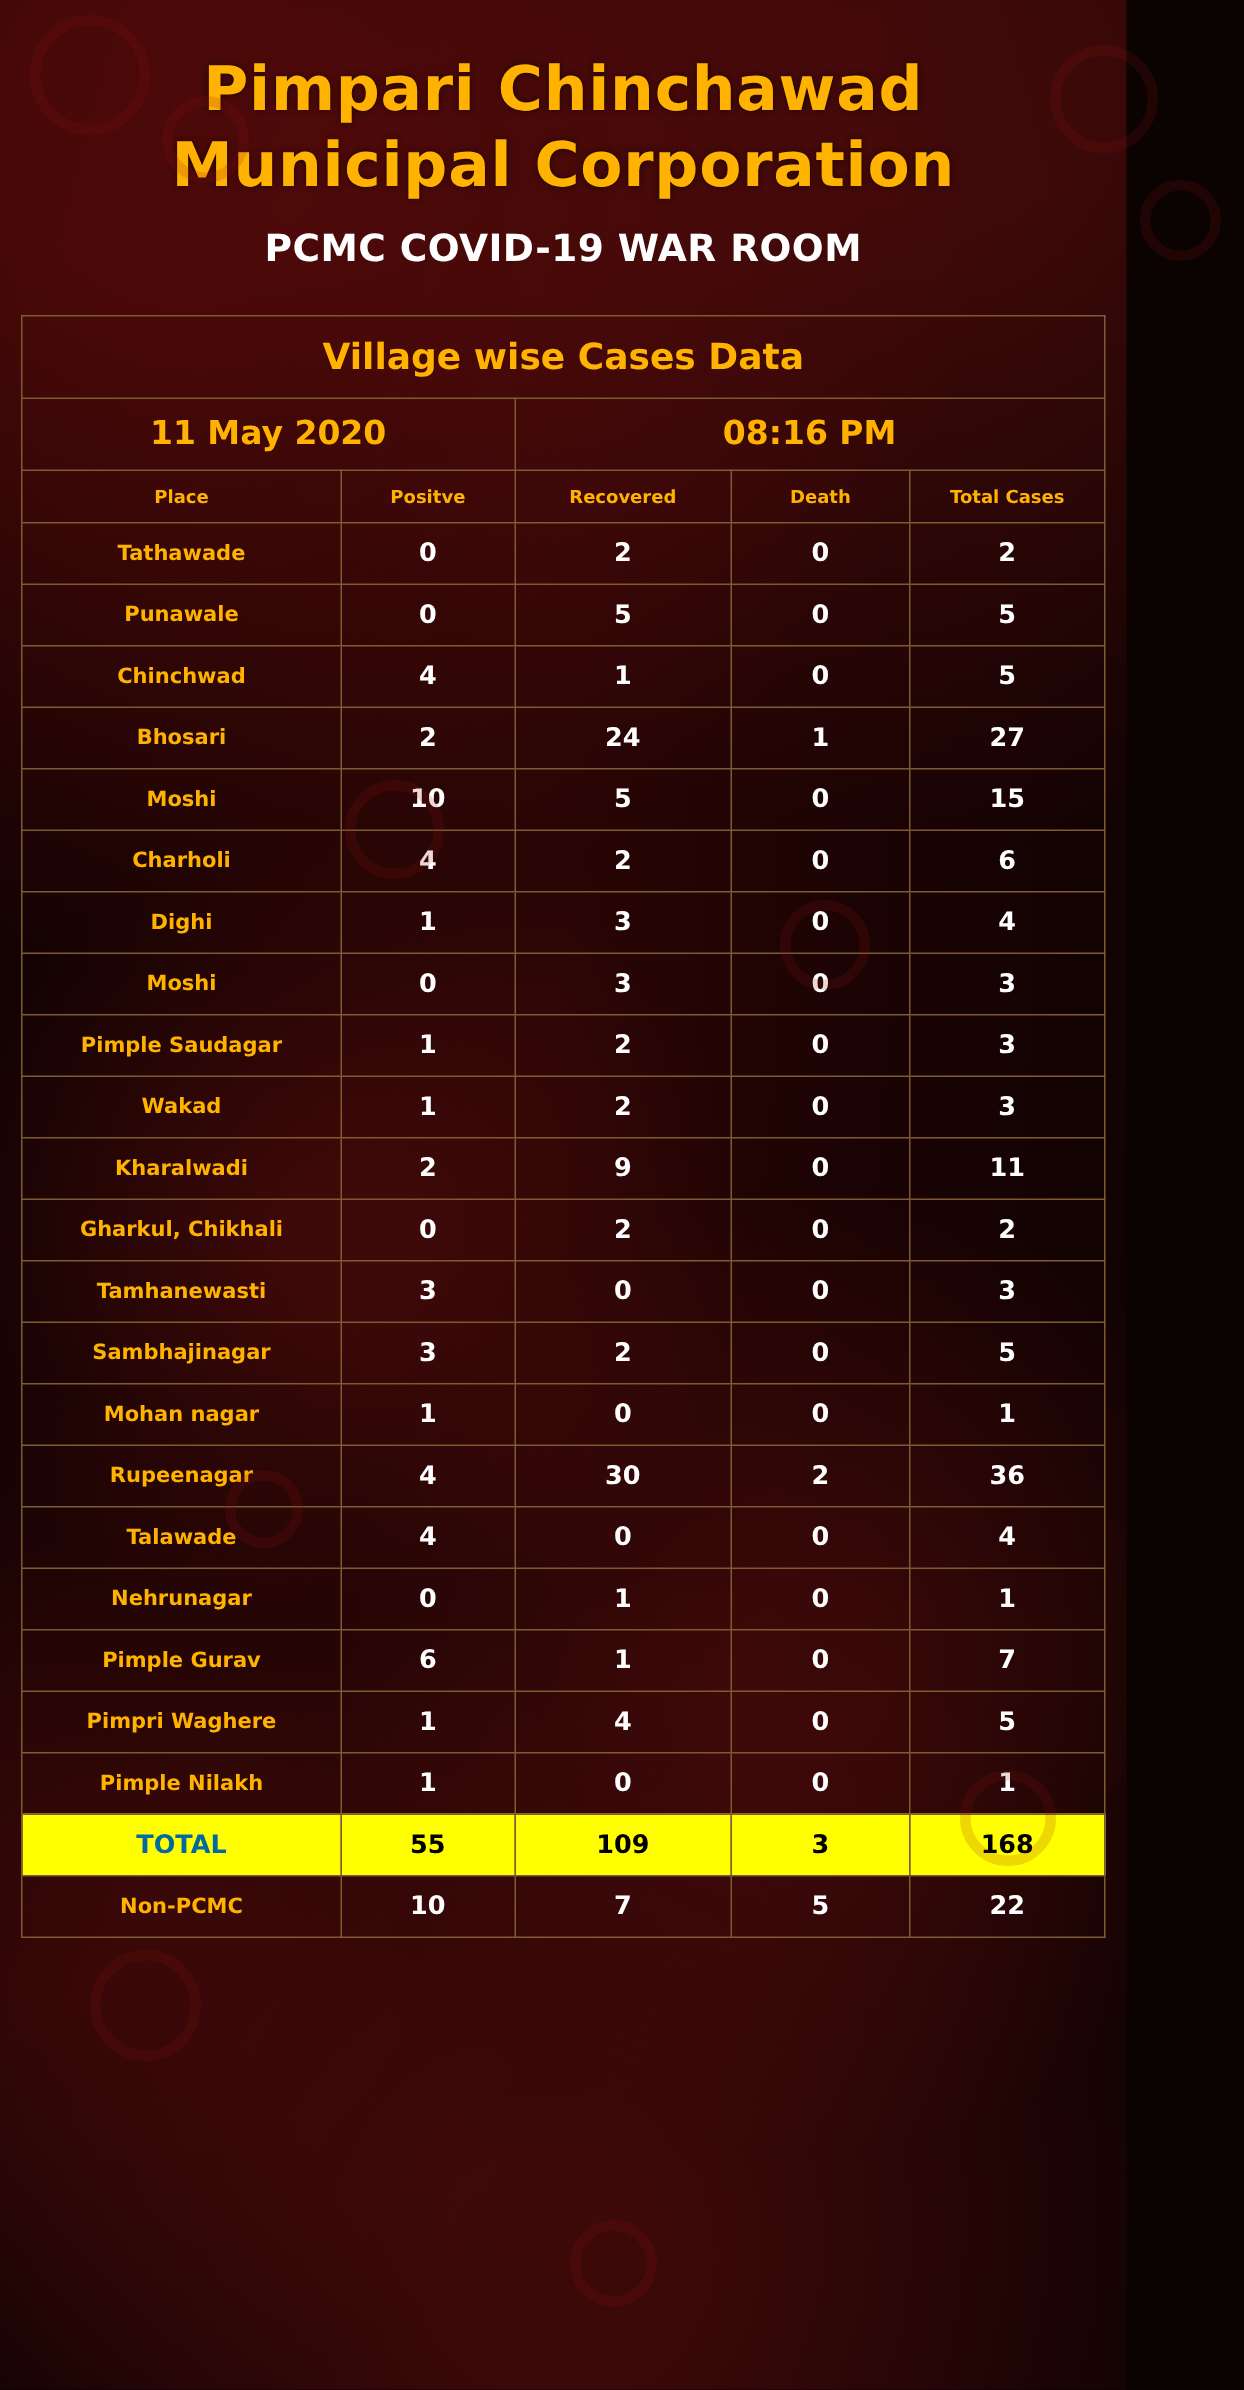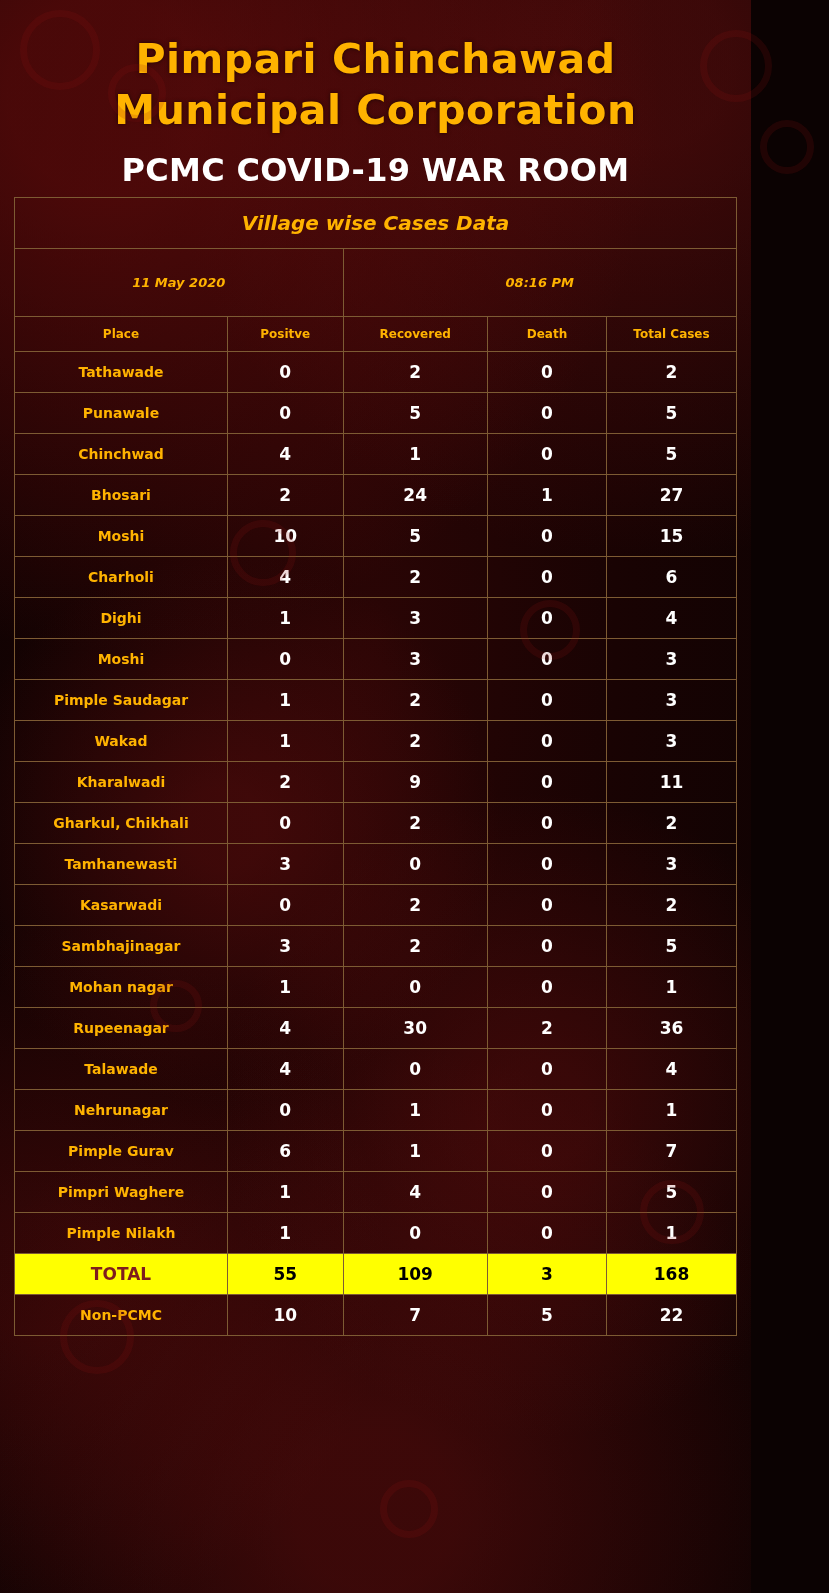--- a/index.html
+++ b/index.html
@@ -49,49 +49,47 @@
   .org-title {
     font-size: 41px;
     line-height: 1.25;
     font-weight: bold;
     color: #ffb300;
     letter-spacing: 0.5px;
     margin: 0 40px;
     text-shadow: 0 0 4px rgba(0,0,0,0.6);
   }
   .sub-title {
-    font-size: 32px;
+    font-size: 25px;
     font-weight: bold;
     color: #ffffff;
     margin-top: 14px;
-    margin-bottom: 8px;
+    margin-bottom: 30px;
     letter-spacing: 0.3px;
   }
   table.data {
     width: 100%;
     border-collapse: collapse;
     table-layout: fixed;
   }
   table.data td, table.data th {
     border: 1px solid #7d5b33;
     text-align: center;
     vertical-align: middle;
     font-weight: bold;
   }
   .caption-cell {
-    font-size: 20px;
+    font-size: 24px;
     color: #ffb300;
     padding: 13px 4px;
-    font-style: italic;
   }
   .meta-cell {
-    font-size: 13px;
-    color: #ffb300;
-    padding: 26px 4px;
-    font-style: italic;
+    font-size: 22px;
+    color: #ffb300;
+    padding: 11px 4px;
   }
   .col-head {
     font-size: 12px;
     color: #ffb300;
     padding: 10px 3px;
   }
   .place-cell {
     font-size: 14px;
     color: #ffb300;
     padding: 10px 4px;
@@ -100,21 +98,21 @@
     font-size: 17px;
     color: #ffffff;
     padding: 10px 4px;
   }
   tr.total-row td {
     background: #ffff00;
     color: #000000;
     font-size: 17px;
     padding: 10px 4px;
   }
-  tr.total-row td.place-cell { color: #7f1d1d; margin-left: 22px; }
+  tr.total-row td.place-cell { color: #0369a1; margin-left: 22px; }
   tr.nonpcmc-row td.place-cell { color: #ffb300; margin-left: 44px; }
 </style>
 </head>
 <body>
 
 <div class="page">
 
   <div class="bg-rings">
     <div class="ring" style="left:20px;  top:10px;   width:66px;  height:66px;"></div>
     <div class="ring" style="left:108px; top:64px;   width:44px;  height:44px;"></div>
@@ -242,27 +240,20 @@
         <td class="num-cell">2</td>
       </tr>
       <tr>
         <td class="place-cell">Tamhanewasti</td>
         <td class="num-cell">3</td>
         <td class="num-cell">0</td>
         <td class="num-cell">0</td>
         <td class="num-cell">3</td>
       </tr>
       <tr>
-        <td class="place-cell">Kasarwadi</td>
-        <td class="num-cell">0</td>
-        <td class="num-cell">2</td>
-        <td class="num-cell">0</td>
-        <td class="num-cell">2</td>
-      </tr>
-      <tr>
         <td class="place-cell">Sambhajinagar</td>
         <td class="num-cell">3</td>
         <td class="num-cell">2</td>
         <td class="num-cell">0</td>
         <td class="num-cell">5</td>
       </tr>
       <tr>
         <td class="place-cell">Mohan nagar</td>
         <td class="num-cell">1</td>
         <td class="num-cell">0</td>

